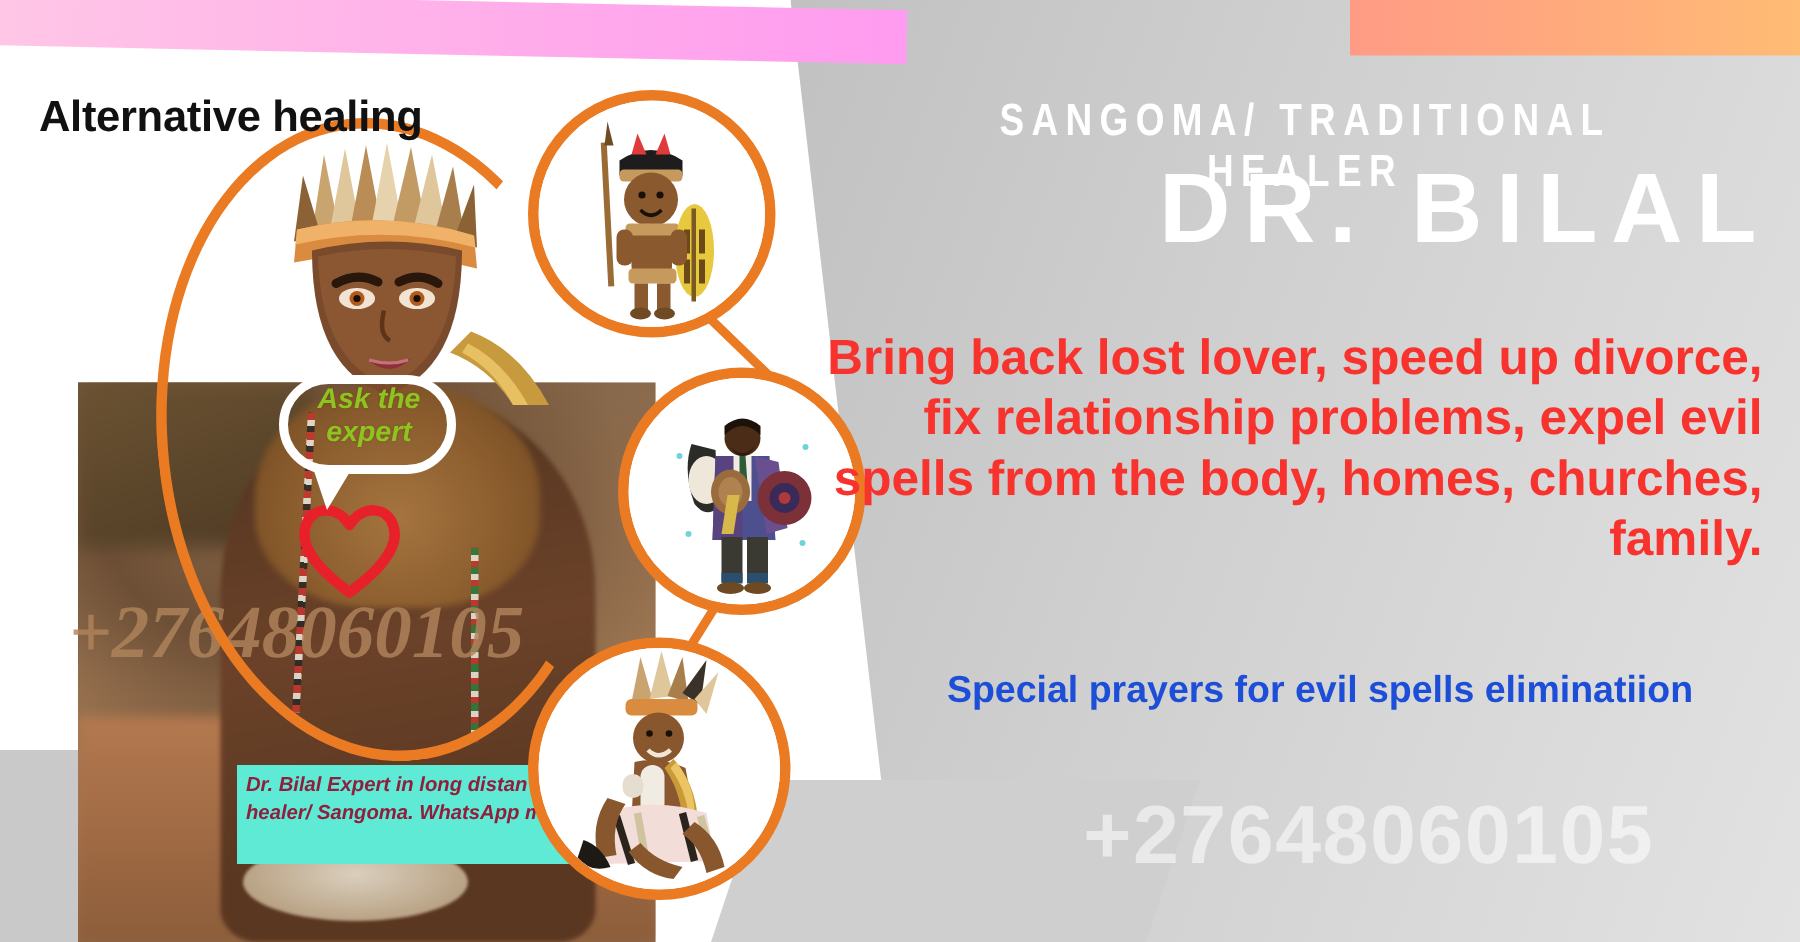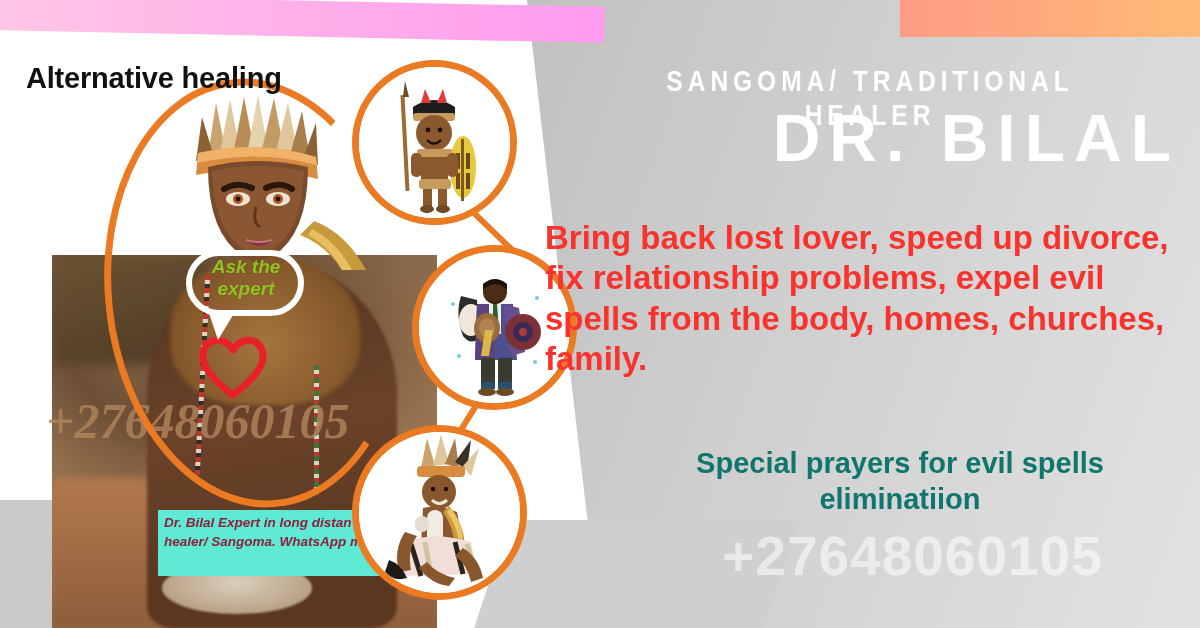--- a/index.html
+++ b/index.html
@@ -52,26 +52,26 @@
   }
   .bigname {
     position:absolute; left:560px; top:104px; width:620px;
     font-size:66px; font-weight:700; color:#ffffff;
     letter-spacing:9px; text-align:right; line-height:1.05;
     font-family:"Liberation Sans", sans-serif;
   }
   .red-block {
     position:absolute; left:545px; top:218px; width:630px;
     font-size:33px; font-weight:700; color:#f8332e;
-    text-align:left; line-height:1.22;
+    text-align:right; line-height:1.22;
     font-family:"Liberation Sans", sans-serif;
   }
   .black-block {
-    position:absolute; left:620px; top:445px; width:560px;
-    font-size:29px; font-weight:700; color:#0f766e;
+    position:absolute; left:600px; top:445px; width:560px;
+    font-size:25px; font-weight:700; color:#1d4ed8;
     text-align:center; line-height:1.25;
     font-family:"Liberation Sans", sans-serif;
   }
   .watermark-right {
     position:absolute; left:640px; top:524px; width:545px;
     font-size:55px; font-weight:700; color:rgba(255,255,255,0.55);
     text-align:center; letter-spacing:1px;
     font-family:"Liberation Sans", sans-serif; pointer-events:none;
   }
 

